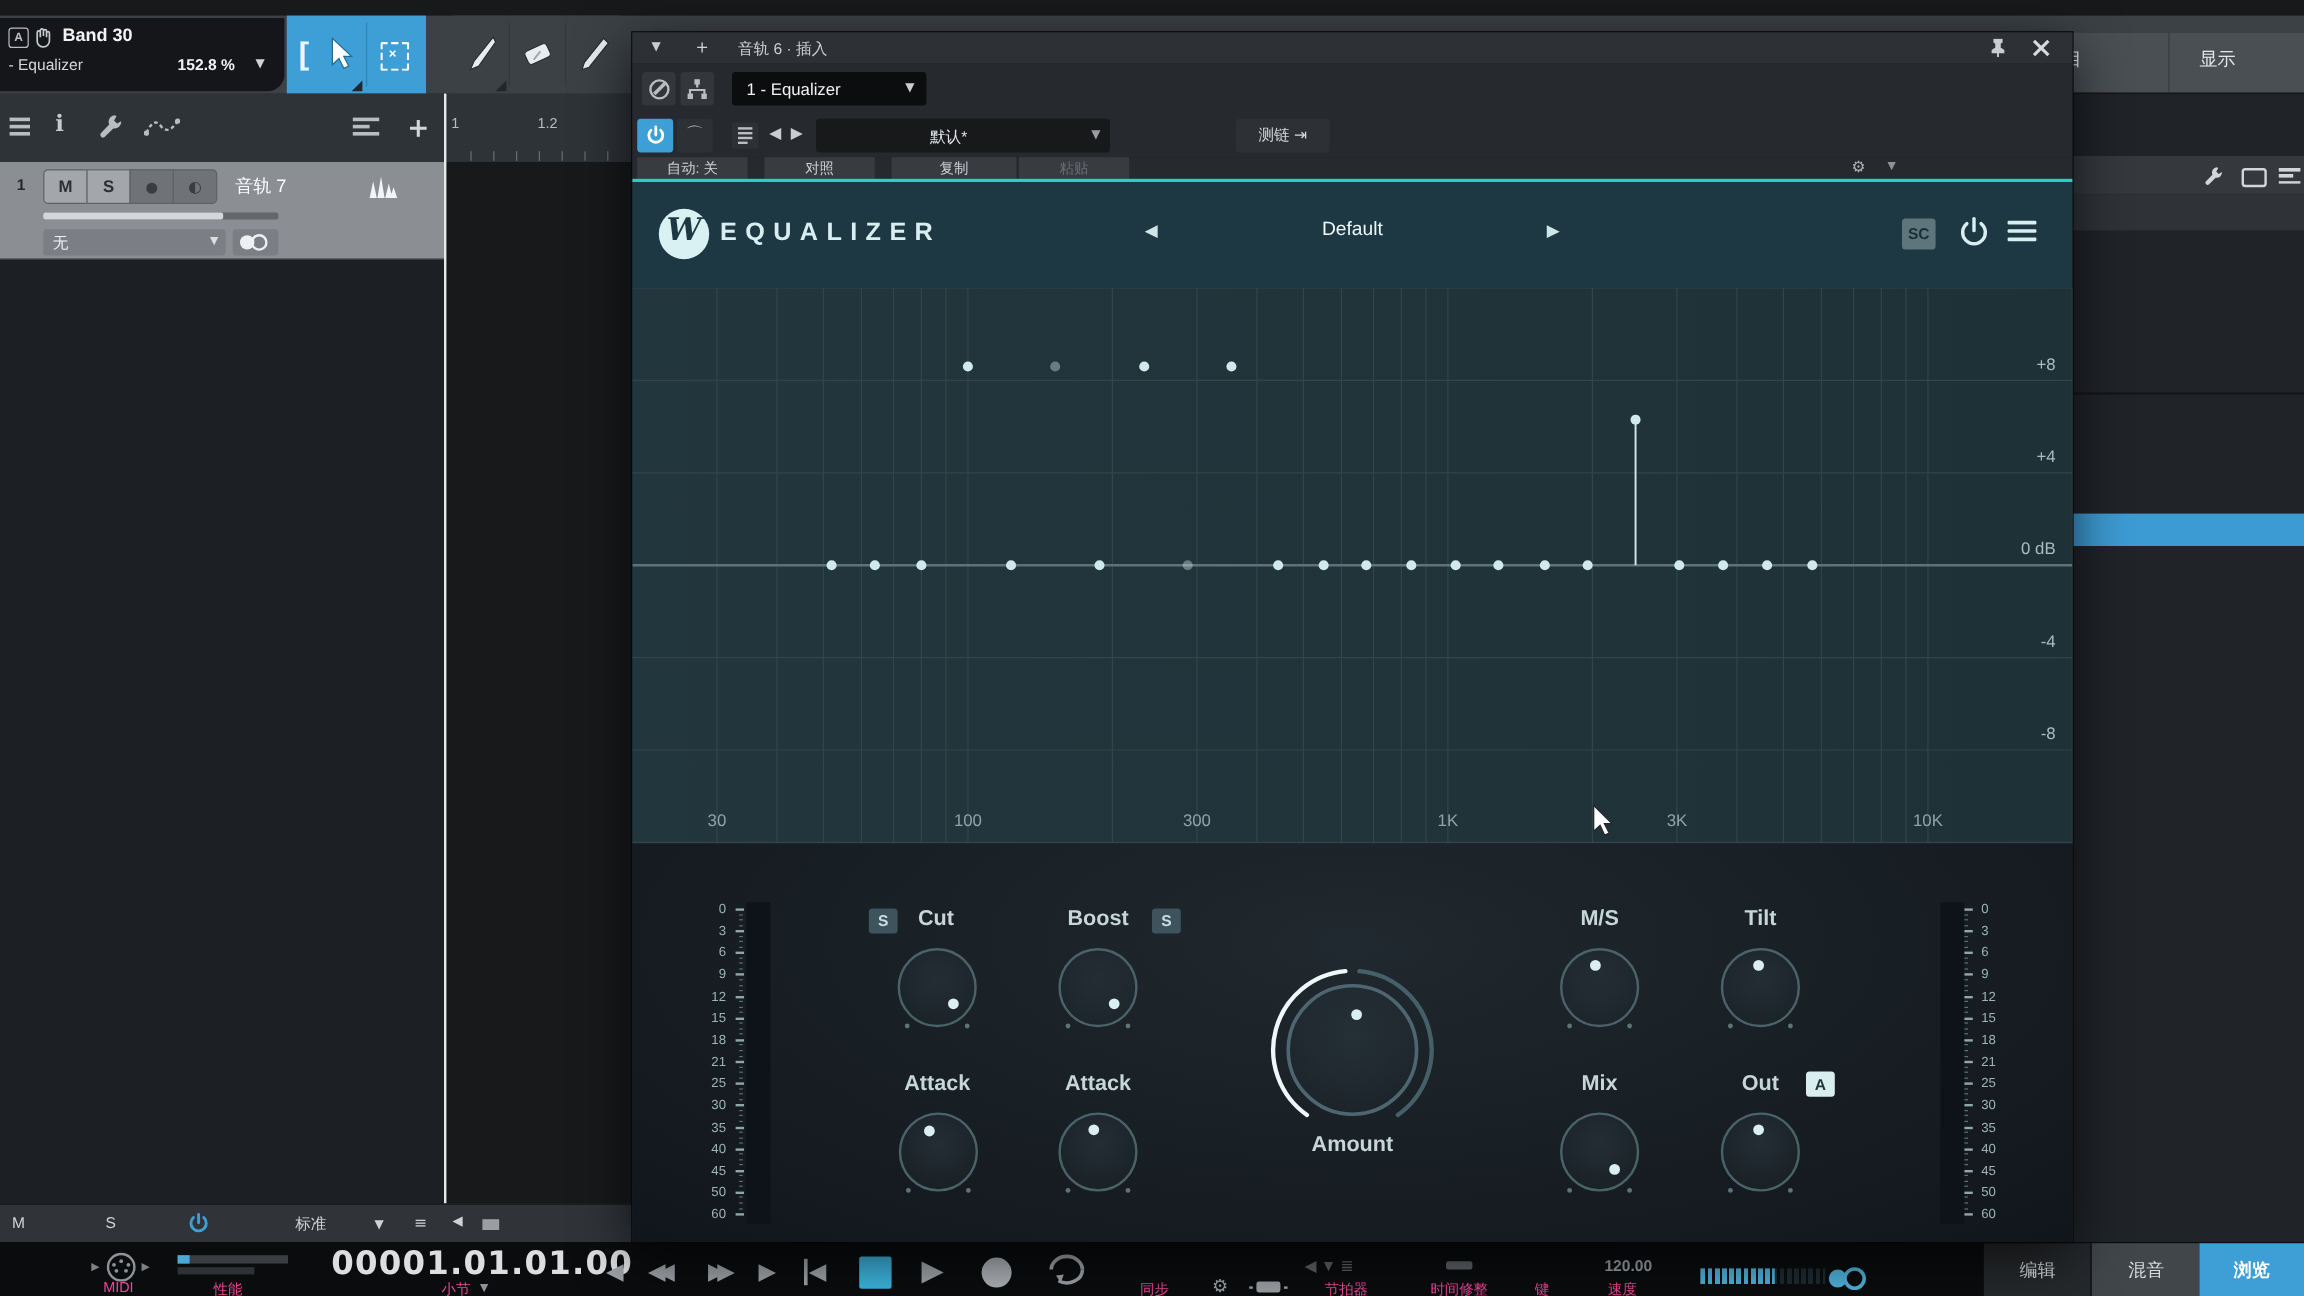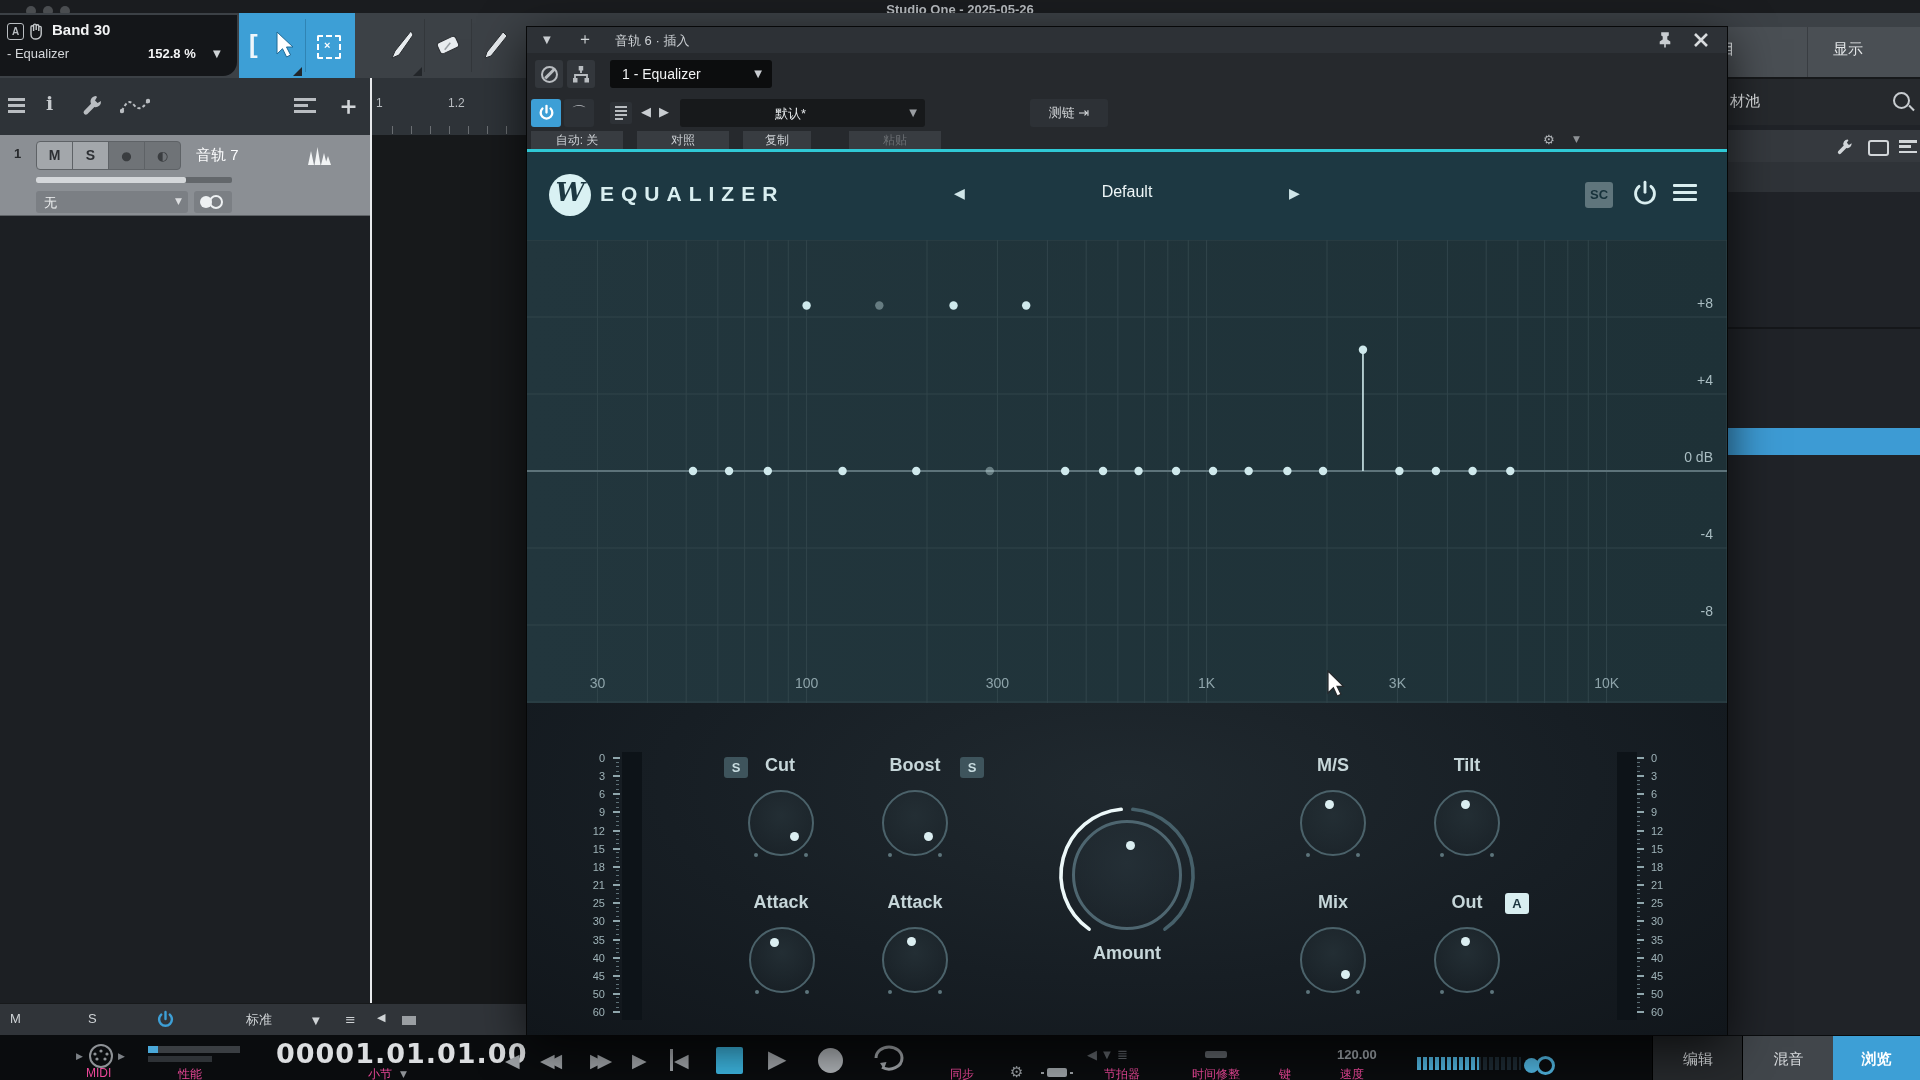--- a/index.html
+++ b/index.html
@@ -154,26 +154,20 @@
   .badge-s{width:24px;height:21px;background:#3e545c;border-radius:3px;color:#c9dde1;font-weight:bold;
            font-size:13px;text-align:center;line-height:21px;}
   .badge-a{width:24px;height:21px;background:#d8eef0;border-radius:3px;color:#1d3640;font-weight:bold;
            font-size:13px;text-align:center;line-height:21px;}
 </style>
 </head>
 <body>
 
 <div id="app">
 
-  <div class="abs" id="titlebar">
-    <div class="abs tl-dot" style="left:26px"></div>
-    <div class="abs tl-dot" style="left:43px"></div>
-    <div class="abs tl-dot" style="left:60px"></div>
-    <div class="abs" id="title-text">Studio One - 2025-05-26</div>
-  </div>
 
   <div class="abs" id="main-toolbar">
     <div class="abs" id="sel-info">
       <div class="abs" id="abox">A</div>
       <svg class="abs" style="left:27px;top:7px" width="18" height="18" viewBox="0 0 18 18">
         <path d="M4 10 V5 a1.3 1.3 0 0 1 2.6 0 V9 M6.6 8 V3.4 a1.3 1.3 0 0 1 2.6 0 V8 M9.2 8 V4 a1.3 1.3 0 0 1 2.6 0 V9 M11.8 9 V5.6 a1.2 1.2 0 0 1 2.4 0 V12 a5 5 0 0 1 -5 5 H8.6 a4.6 4.6 0 0 1 -4.6 -4.6 V10" fill="none" stroke="#c6cacd" stroke-width="1.4"></path>
       </svg>
       <div class="abs" id="band-label">Band 30</div>
       <div class="abs" id="sel-sub">- Equalizer</div>
       <div class="abs" id="zoom-val">152.8 %</div>
@@ -293,25 +287,20 @@
     <div class="abs cf-item uicon" style="left:377px;font-size:11px">◀</div>
     <div class="abs" style="left:402px;top:12px;width:14px;height:9px;background:#9a9ea2"></div>
   </div>
 
   <div class="abs" id="right-panel">
     <div class="abs" id="rp-tabs">
       <div class="abs rp-tab" style="left:-22px">项目</div>
       <div class="abs" style="left:80px;top:0;width:1px;height:50px;background:#393d42"></div>
       <div class="abs rp-tab" style="left:106px">显示</div>
     </div>
-    <div class="abs" id="rp-pool-row">
-      <div class="abs" id="rp-pool-title">材池</div>
-      <div class="abs" style="left:166px;top:13px;width:13px;height:13px;border:2.2px solid #c8ccd0;border-radius:50%"></div>
-      <div class="abs" style="left:181px;top:28px;width:7px;height:2.2px;background:#c8ccd0;transform:rotate(45deg)"></div>
-    </div>
     <div class="abs" id="rp-iconrow">
       <svg class="abs" style="left:108px;top:7px" width="19" height="19" viewBox="0 0 24 24">
         <path d="M16 3 a5.5 5.5 0 0 0 -5 7.8 L4 18 a2.3 2.3 0 0 0 3.2 3.2 L14.4 14 A5.5 5.5 0 0 0 21 8 l-3.4 2 -2.6 -2.6 2 -3.4 Z" fill="#d2d6d9"></path>
       </svg>
       <div class="abs" style="left:141px;top:10px;width:17px;height:12px;border:2.5px solid #d2d6d9;border-radius:3px"></div>
       <div class="abs" style="left:172px;top:10px">
         <div style="width:18px;height:2.5px;background:#d2d6d9;margin-bottom:2.8px"></div>
         <div style="width:12px;height:2.5px;background:#d2d6d9;margin-bottom:2.8px"></div>
         <div style="width:18px;height:2.5px;background:#d2d6d9"></div>
       </div>
@@ -435,21 +424,21 @@
       <div class="abs" id="ph-preset">
         <div class="abs" id="ph-preset-name">默认*</div>
         <span class="abs uicon" id="ph-preset-caret">▼</span>
       </div>
       <div class="abs" id="ph-sidechain">测链 ⇥</div>
     </div>
 
     <div class="abs" id="ph-r4">
       <div class="abs ph-cell" style="left:4px;width:92px">自动: 关</div>
       <div class="abs ph-cell" style="left:110px;width:92px">对照</div>
-      <div class="abs ph-cell" style="left:216px;width:68px">复制</div>
+      <div class="abs ph-cell" style="left:216px;width:104px">复制</div>
       <div class="abs ph-cell" style="left:322px;width:92px;color:#6a6e72">粘贴</div>
       <span class="abs uicon" id="ph-gear">⚙</span>
       <span class="abs uicon" id="ph-gear-caret">▼</span>
     </div>
     <div class="abs" id="teal-line"></div>
 
     <div class="abs" id="eq-ui">
       <div class="abs" id="eq-header">
         <div class="abs" id="eq-logo">
           <div class="abs" id="eq-logo-w">W</div>

